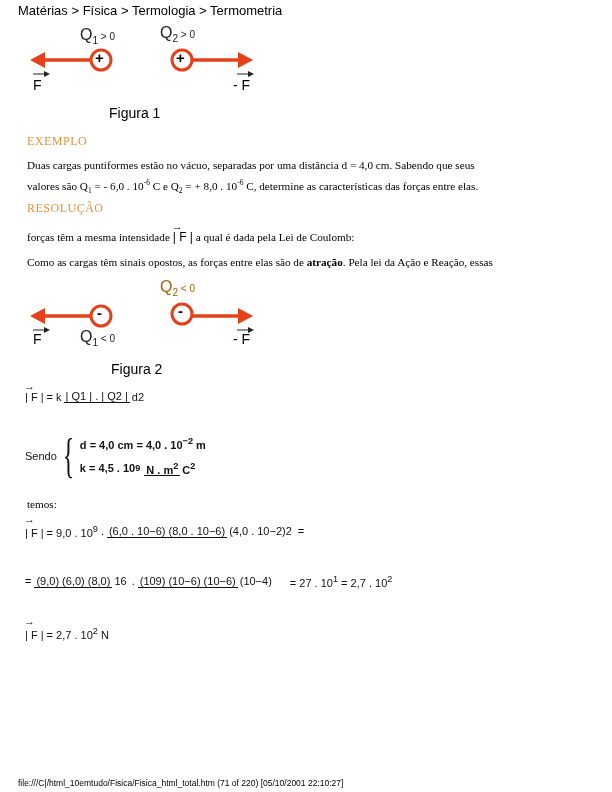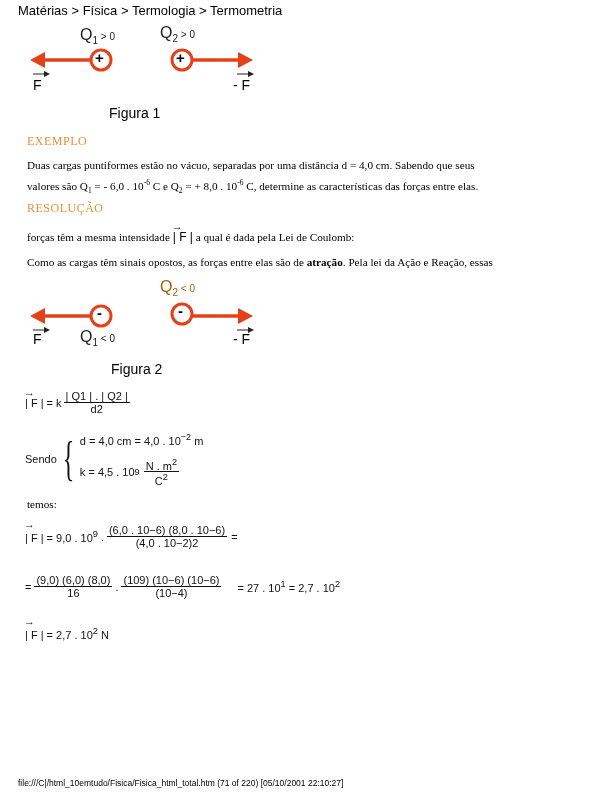--- a/index.html
+++ b/index.html
@@ -7,21 +7,21 @@
   .sans { font-family: "Liberation Sans", sans-serif; }
   .serif { font-family: "Liberation Serif", serif; }
   .abs { position: absolute; }
   .crumb { left: 18px; top: 3px; font-size: 13px; }
   .heading { color: #e8903a; font-size: 12px; letter-spacing: 0.5px; }
   .para { font-size: 11.2px; line-height: 17px; left: 27px; width: 560px; }
   .para sub, .para sup { font-size: 7.5px; }
   .fig { position: absolute; }
   .figlabel { font-size: 14px; }
   .math { font-family: "Liberation Sans", sans-serif; font-size: 11px; color: #111; }
-  .frac { display: inline-flex; flex-direction: column; align-items: center; vertical-align: middle; }
+  .frac { display: inline-flex; align-items: center; vertical-align: middle; }
   .frac .num { border-bottom: 1px solid #111; padding: 0 2px; }
   .frac .den { padding: 0 2px; }
   .vec { position: relative; display: inline-block; }
   .vec::before { content: "→"; position: absolute; top: -11px; left: -1px; font-size: 11px; }
   .footer { left: 18px; top: 778px; font-size: 8.5px; }
   .brace { font-size: 48px; font-family: "Liberation Serif", serif; font-weight: 100; line-height: 1; transform: scaleX(0.5); display:inline-block; }
 </style>
 </head>
 <body>
 
@@ -95,21 +95,21 @@
   <span class="vec" style="margin-right:2px;">| F | = k</span>
   <span class="frac">
       <span class="num">| Q1 | . | Q2 |</span>
       <span class="den">d2</span>
     </span>
 </div>
 
 <div class="abs math" style="left:25px; top:432px; display:flex; align-items:center;">
   <span>Sendo</span>
   <span class="brace">{</span>
-  <div style="display:flex; flex-direction:column; gap:10px;">
+  <div style="display:flex; flex-direction:column; gap:10px;font-weight:bold;">
     <div><span>d = 4,0 cm = 4,0 . 10</span><sup>−2</sup><span> m</span></div>
     <div style="display:flex; align-items:center;">
       <span>k = 4,5 . 10</span>
         <sup style="margin-right:4px;">9</sup>
       <span class="frac">
           <span class="num"><span>N . m</span><sup>2</sup></span>
           <span class="den"><span>C</span><sup>2</sup></span>
         </span>
     </div>
   </div>

